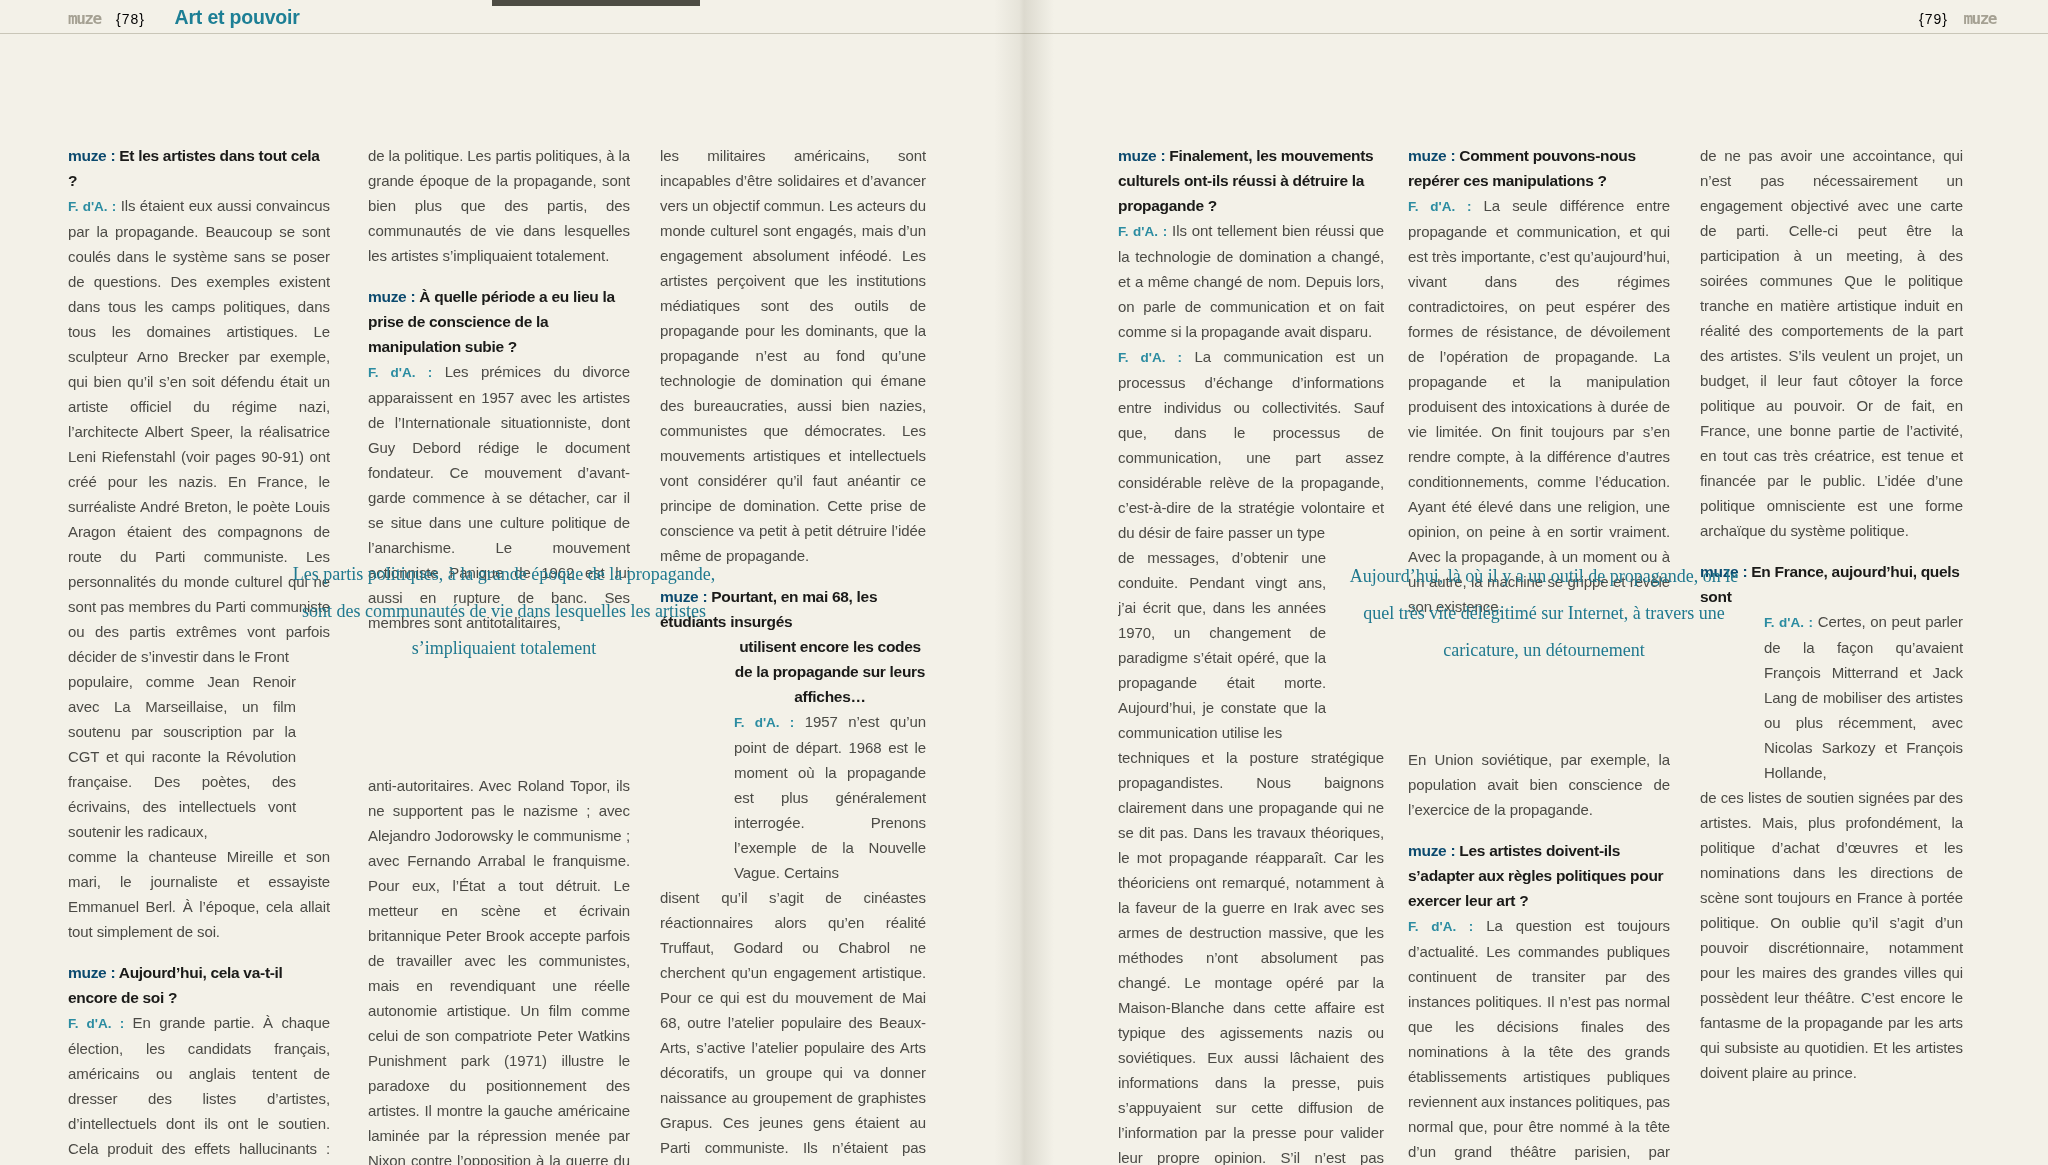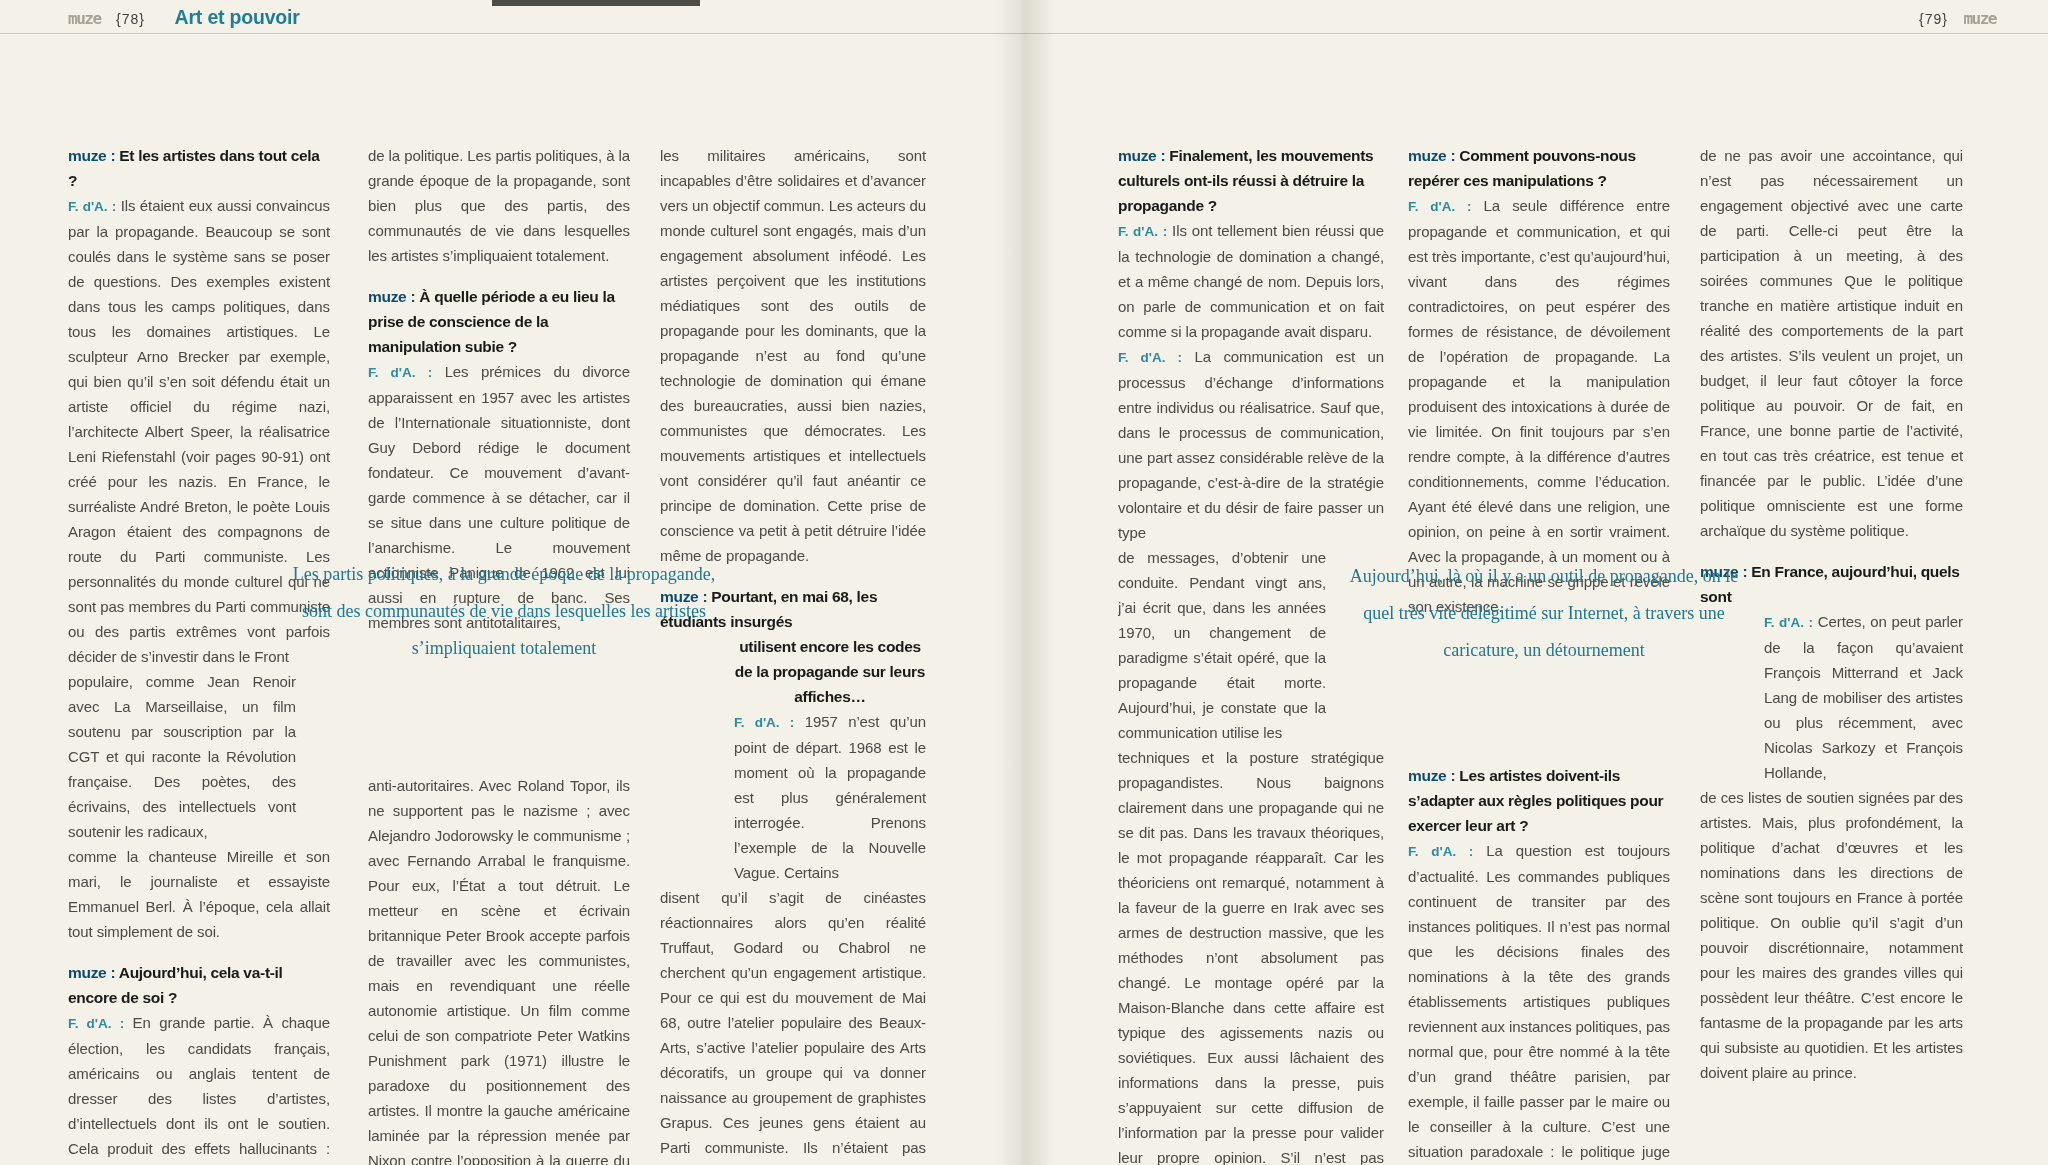--- a/index.html
+++ b/index.html
@@ -16,21 +16,21 @@
   }
   .top-sliver{position:absolute;left:492px;top:0;width:208px;height:6px;background:#4d4c44;}
   .header-rule{position:absolute;left:0;top:33px;width:2048px;height:1px;background:#c9c6b8;}
   .header{position:absolute;top:6px;font-size:20px;white-space:nowrap;}
   .header.left{left:68px;}
   .header.right{right:52px;}
   .brand{
     font-family:"DejaVu Sans Mono",monospace;font-weight:bold;font-size:16px;
     color:#a5a193;letter-spacing:-1.5px;
   }
-  .folio{font-size:14px;color:#404040;margin:0 10px;letter-spacing:1px;}
+  .folio{font-size:14px;color:#000000;margin:0 10px;letter-spacing:1px;}
   .section-title{color:#1d7f95;font-weight:bold;font-size:19.5px;margin-left:14px;letter-spacing:-0.2px;}
 
   .col{position:absolute;top:143px;height:1024px;overflow:hidden;}
   .col-0{left:68px;width:262px;}
   .col-1{left:368px;width:262px;}
   .col-2{left:660px;width:266px;}
   .col-3{left:1118px;width:266px;}
   .col-4{left:1408px;width:262px;}
   .col-5{left:1700px;width:263px;}
 
@@ -98,28 +98,29 @@
   <div class="col col-2">
       <p class="para"><span>les militaires américains, sont incapables d’être solidaires et d’avancer vers un objectif commun. Les acteurs du monde culturel sont engagés, mais d’un engagement absolument inféodé. Les artistes perçoivent que les institutions médiatiques sont des outils de propagande pour les dominants, que la propagande n’est au fond qu’une technologie de domination qui émane des bureaucraties, aussi bien nazies, communistes que démocrates. Les mouvements artistiques et intellectuels vont considérer qu’il faut anéantir ce principe de domination. Cette prise de conscience va petit à petit détruire l’idée même de propagande.</span></p>
       <p class="question"><span class="pre-q">muze :</span> <span>Pourtant, en mai 68, les étudiants insurgés</span></p>
       <p class="qcont narrow-right"><span>utilisent encore les codes de la propagande sur leurs affiches…</span></p>
       <p class="answer narrow-right"><span class="pre-a">F. d'A. :</span> <span>1957 n’est qu’un point de départ. 1968 est le moment où la propagande est plus généralement interrogée. Prenons l’exemple de la Nouvelle Vague. Certains</span></p>
       <p class="para"><span>disent qu’il s’agit de cinéastes réactionnaires alors qu’en réalité Truffaut, Godard ou Chabrol ne cherchent qu’un engagement artistique. Pour ce qui est du mouvement de Mai 68, outre l’atelier populaire des Beaux-Arts, s’active l’atelier populaire des Arts décoratifs, un groupe qui va donner naissance au groupement de graphistes Grapus. Ces jeunes gens étaient au Parti communiste. Ils n’étaient pas fascinés par Mao, mais bien par le PCF. Ils prétendaient utiliser la sérigraphie propagandiste maoïste et soviétique pour jouer sur l’arme de l’ennemi : utiliser de la propagande pour ne pas faire de propagande ! En fait, ils avaient le sentiment qu’en utilisant ces sérigraphies propagandistes des années 1930 ils faisaient œuvre d’information.</span></p>
     </div>
   <div class="col col-3">
       <p class="question"><span class="pre-q">muze :</span> <span>Finalement, les mouvements culturels ont-ils réussi à détruire la propagande ?</span></p>
       <p class="answer"><span class="pre-a">F. d'A. :</span> <span>Ils ont tellement bien réussi que la technologie de domination a changé, et a même changé de nom. Depuis lors, on parle de communication et on fait comme si la propagande avait disparu.</span></p>
-      <p class="answer"><span class="pre-a">F. d'A. :</span> <span>La communication est un processus d’échange d’informations entre individus ou réalisatrice. Sauf que, dans le processus de communication, une part assez considérable relève de la propagande, c’est-à-dire de la stratégie volontaire et du désir de faire passer un type</span></p>
+      <p class="answer"><span class="pre-a">F. d'A. :</span> <span>La communication est un processus d’échange d’informations entre individus ou collectivités. Sauf que, dans le processus de communication, une part assez considérable relève de la propagande, c’est-à-dire de la stratégie volontaire et du désir de faire passer un type</span></p>
       <p class="para narrow-left"><span>de messages, d’obtenir une conduite. Pendant vingt ans, j’ai écrit que, dans les années 1970, un changement de paradigme s’était opéré, que la propagande était morte. Aujourd’hui, je constate que la communication utilise les</span></p>
       <p class="para"><span>techniques et la posture stratégique propagandistes. Nous baignons clairement dans une propagande qui ne se dit pas. Dans les travaux théoriques, le mot propagande réapparaît. Car les théoriciens ont remarqué, notamment à la faveur de la guerre en Irak avec ses armes de destruction massive, que les méthodes n’ont absolument pas changé. Le montage opéré par la Maison-Blanche dans cette affaire est typique des agissements nazis ou soviétiques. Eux aussi lâchaient des informations dans la presse, puis s’appuyaient sur cette diffusion de l’information par la presse pour valider leur propre opinion. S’il n’est pas toujours question de mensonges, mais parfois seulement d’utilisation habile de la vérité, les techniques sont fondamentalement les mêmes.</span></p>
     </div>
   <div class="col col-4">
       <p class="question"><span class="pre-q">muze :</span> <span>Comment pouvons-nous repérer ces manipulations ?</span></p>
       <p class="answer"><span class="pre-a">F. d'A. :</span> <span>La seule différence entre propagande et communication, et qui est très importante, c’est qu’aujourd’hui, vivant dans des régimes contradictoires, on peut espérer des formes de résistance, de dévoilement de l’opération de propagande. La propagande et la manipulation produisent des intoxications à durée de vie limitée. On finit toujours par s’en rendre compte, à la différence d’autres conditionnements, comme l’éducation. Ayant été élevé dans une religion, une opinion, on peine à en sortir vraiment. Avec la propagande, à un moment ou à un autre, la machine se grippe et révèle son existence.</span></p>
       <div class="spacer" style="height: 128px;"></div>
+      <p class="para"><span>En Union soviétique, par exemple, la population avait bien conscience de l’exercice de la propagande.</span></p>
       <p class="question"><span class="pre-q">muze :</span> <span>Les artistes doivent-ils s’adapter aux règles politiques pour exercer leur art ?</span></p>
       <p class="answer"><span class="pre-a">F. d'A. :</span> <span>La question est toujours d’actualité. Les commandes publiques continuent de transiter par des instances politiques. Il n’est pas normal que les décisions finales des nominations à la tête des grands établissements artistiques publiques reviennent aux instances politiques, pas normal que, pour être nommé à la tête d’un grand théâtre parisien, par exemple, il faille passer par le maire ou le conseiller à la culture. C’est une situation paradoxale : le politique juge l’artistique. À partir de là, il est difficile pour un artiste</span></p>
     </div>
   <div class="col col-5">
       <p class="para"><span>de ne pas avoir une accointance, qui n’est pas nécessairement un engagement objectivé avec une carte de parti. Celle-ci peut être la participation à un meeting, à des soirées communes  Que le politique tranche en matière artistique induit en réalité des comportements de la part des artistes. S’ils veulent un projet, un budget, il leur faut côtoyer la force politique au pouvoir. Or de fait, en France, une bonne partie de l’activité, en tout cas très créatrice, est tenue et financée par le public. L’idée d’une politique omnisciente est une forme archaïque du système politique.</span></p>
       <p class="question"><span class="pre-q">muze :</span> <span>En France, aujourd’hui, quels sont</span></p>
       <p class="answer narrow-right"><span class="pre-a">F. d'A. :</span> <span>Certes, on peut parler de la façon qu’avaient François Mitterrand et Jack Lang de mobiliser des artistes ou plus récemment, avec Nicolas Sarkozy et François Hollande,</span></p>
       <p class="para"><span>de ces listes de soutien signées par des artistes. Mais, plus profondément, la politique d’achat d’œuvres et les nominations dans les directions de scène sont toujours en France à portée politique. On oublie qu’il s’agit d’un pouvoir discrétionnaire, notamment pour les maires des grandes villes qui possèdent leur théâtre. C’est encore le fantasme de la propagande par les arts qui subsiste au quotidien. Et les artistes doivent plaire au prince.</span></p>
     </div>
 

